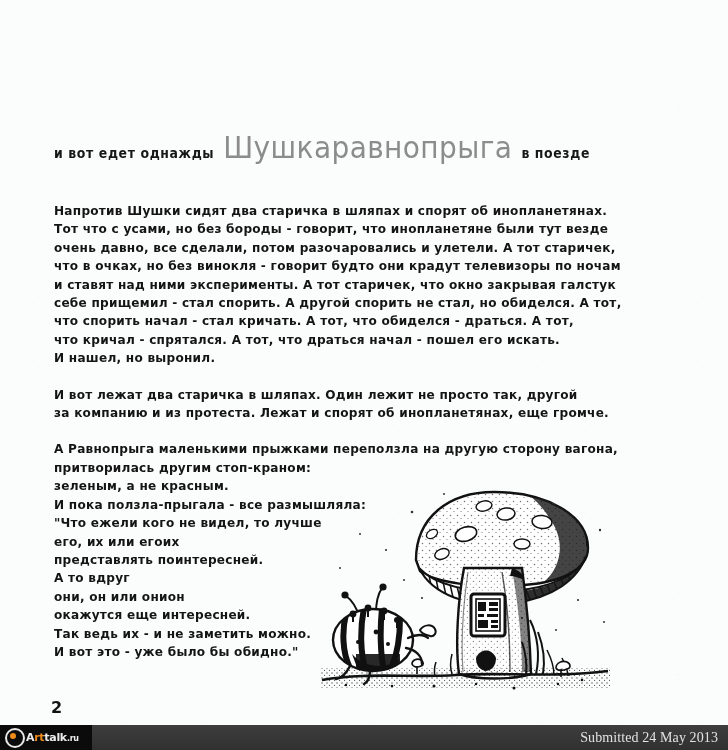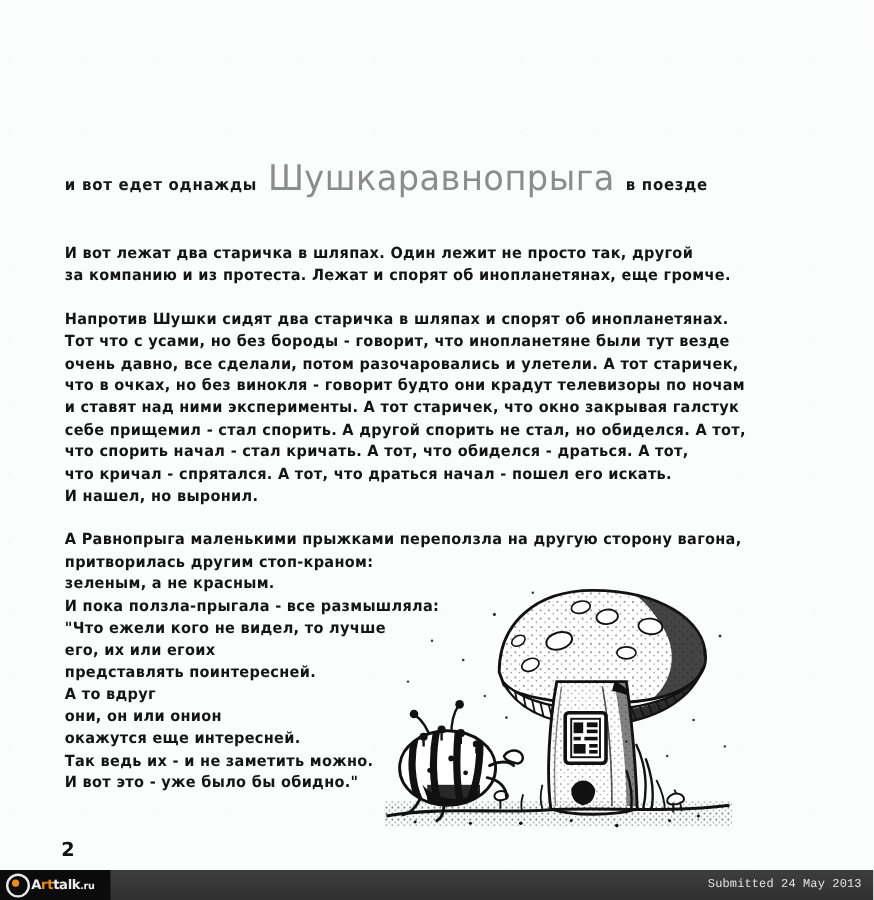--- a/index.html
+++ b/index.html
@@ -170,57 +170,57 @@
   .logo-text .r { color: #f08a1a; }
   .logo-text .rest { color: #ededed; text-align: center; }
   .logo-text .tld { color: #ededed; font-size: 8px; }
 
   .submitted {
     position: absolute;
     right: 10px;
     top: 0;
     height: 25px;
     line-height: 25px;
-    font-family: Liberation Mono, monospace;
-    font-size: 10px;
+    font-family: Liberation Serif, serif;
+    font-size: 14px;
     color: #e2e2e2;
     letter-spacing: .1px;
   }
 </style>
 </head>
 <body>
 
 <div id="page">
 
   <div class="sheet">
     <div class="grain"></div>
 
     <div class="headline">
       <span class="head-small">и вот едет однажды</span>
       <span class="head-big">Шушкаравнопрыга</span>
       <span class="head-small">в поезде</span>
     </div>
 
     <div class="body-text">
-
-      <div class="para">
-        <div class="line">И вот лежат два старичка в шляпах. Один лежит не просто так, другой</div>
-        <div class="line">за компанию и из протеста. Лежат и спорят об инопланетянах, еще громче.</div>
-      </div>
 
       <div class="para">
         <div class="line">Напротив Шушки сидят два старичка в шляпах и спорят об инопланетянах.</div>
         <div class="line">Тот что с усами, но без бороды - говорит, что инопланетяне были тут везде</div>
         <div class="line">очень давно, все сделали, потом разочаровались и улетели. А тот старичек,</div>
         <div class="line">что в очках, но без винокля - говорит будто они крадут телевизоры по ночам</div>
         <div class="line">и ставят над ними эксперименты. А тот старичек, что окно закрывая галстук</div>
         <div class="line">себе прищемил - стал спорить. А другой спорить не стал, но обиделся. А тот,</div>
         <div class="line">что спорить начал - стал кричать. А тот, что обиделся - драться. А тот,</div>
         <div class="line">что кричал - спрятался. А тот, что драться начал - пошел его искать.</div>
         <div class="line">И нашел, но выронил.</div>
+      </div>
+
+      <div class="para">
+        <div class="line">И вот лежат два старичка в шляпах. Один лежит не просто так, другой</div>
+        <div class="line">за компанию и из протеста. Лежат и спорят об инопланетянах, еще громче.</div>
       </div>
 
       <div class="para">
         <div class="line">А Равнопрыга маленькими прыжками переползла на другую сторону вагона,</div>
         <div class="line">притворилась другим стоп-краном:</div>
         <div class="line">зеленым, а не красным.</div>
         <div class="line">И пока ползла-прыгала - все размышляла:</div>
         <div class="line">"Что ежели кого не видел, то лучше</div>
         <div class="line">его, их или егоих</div>
         <div class="line">представлять поинтересней.</div>

